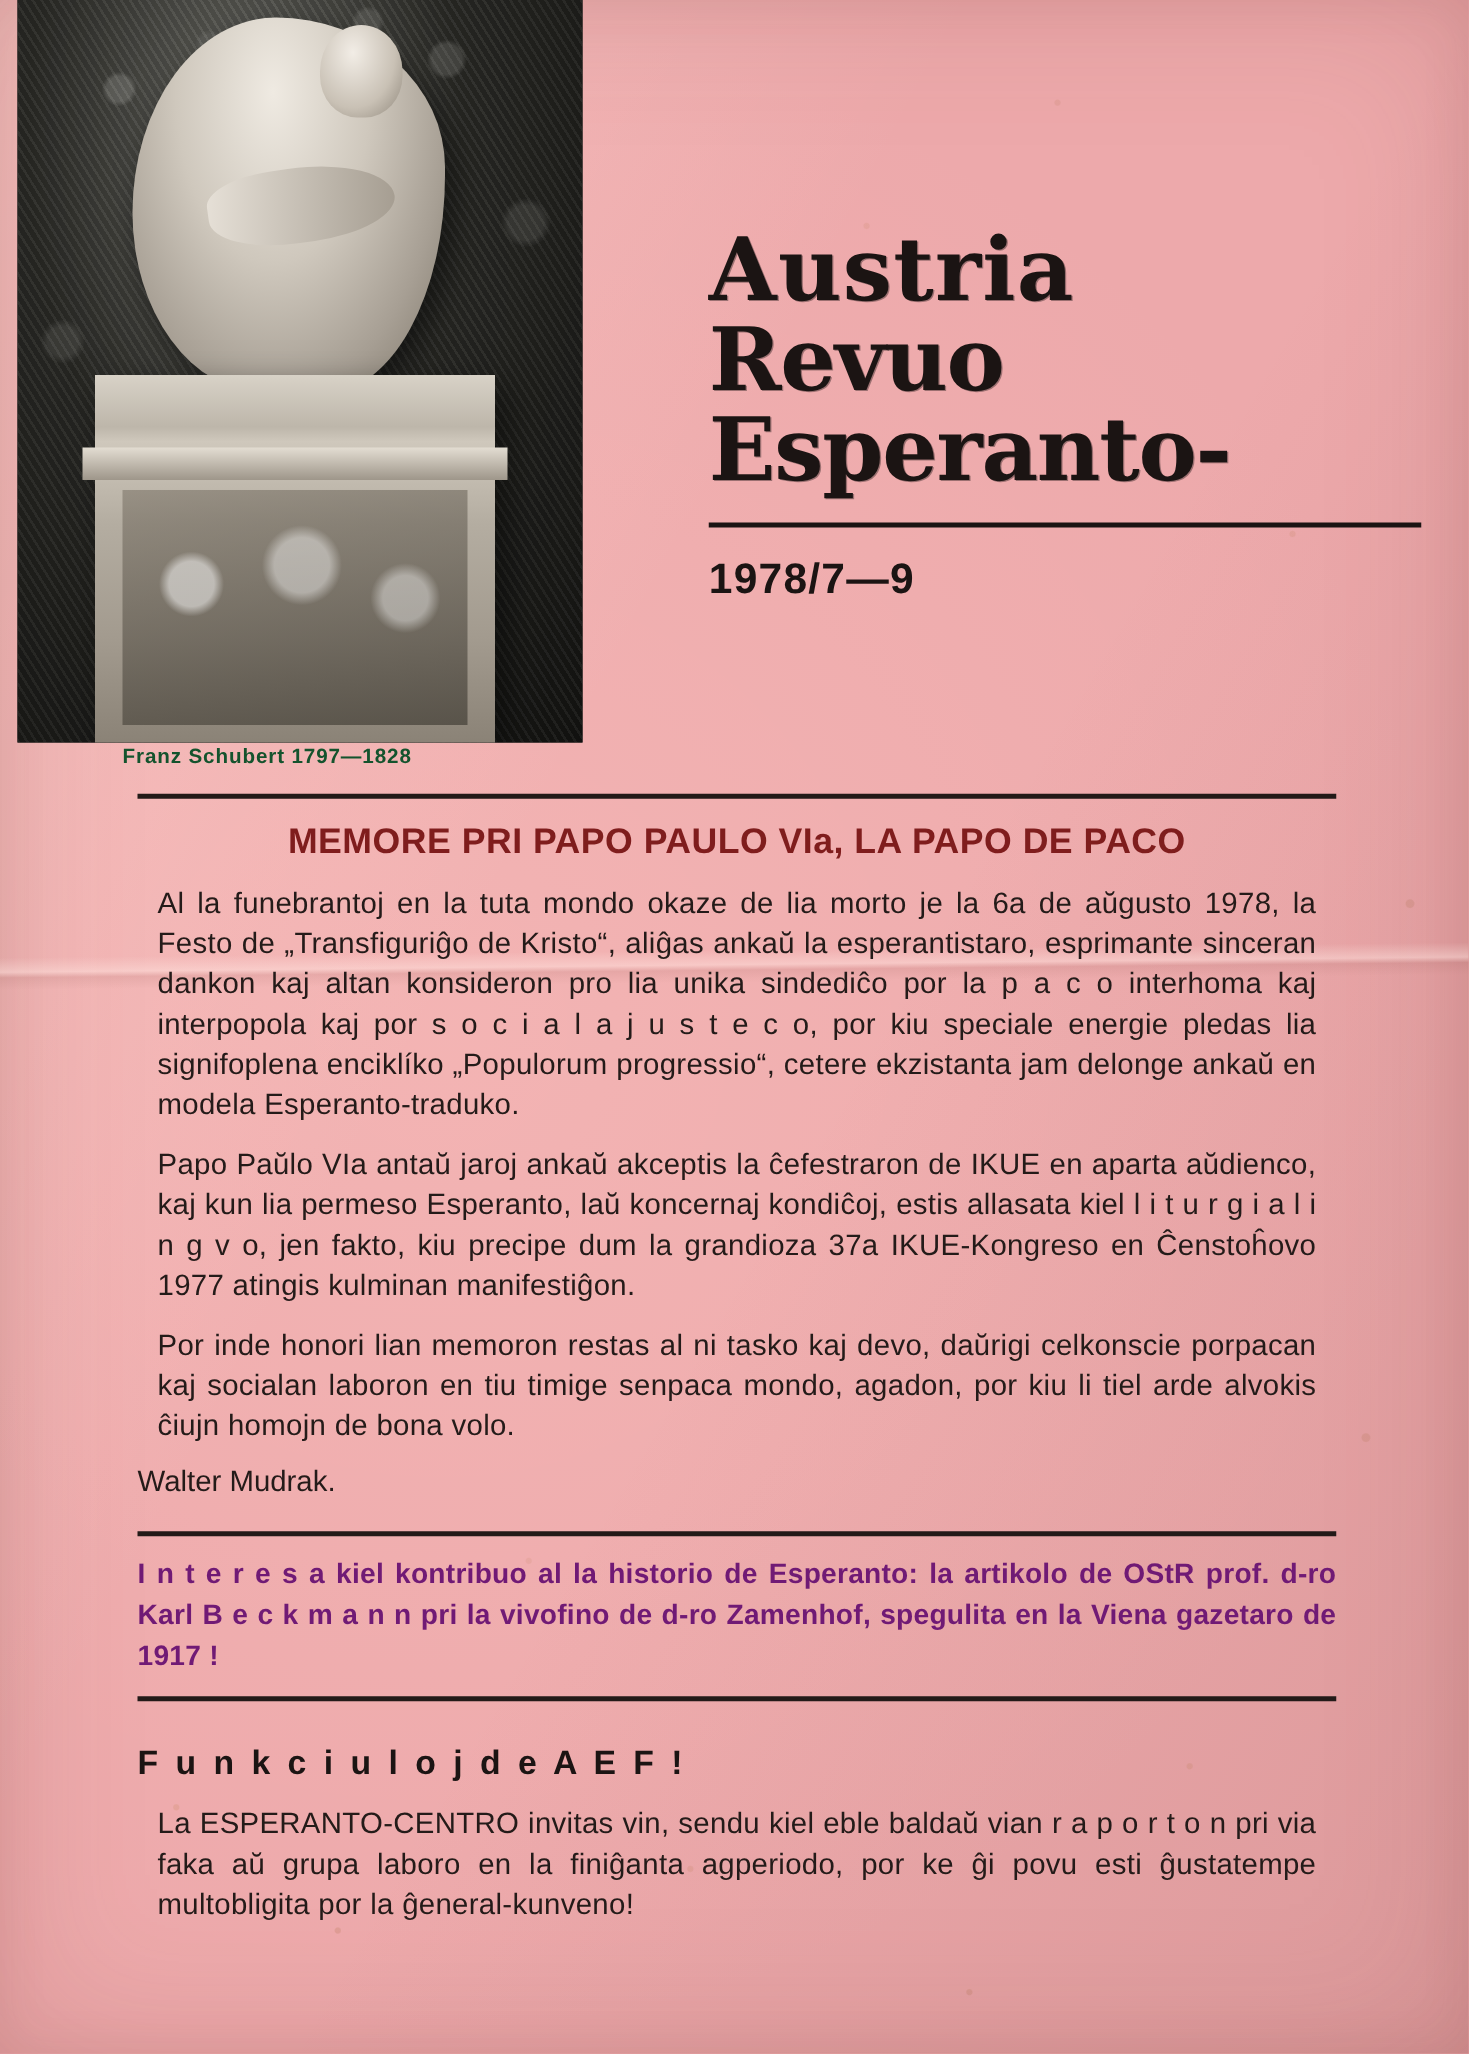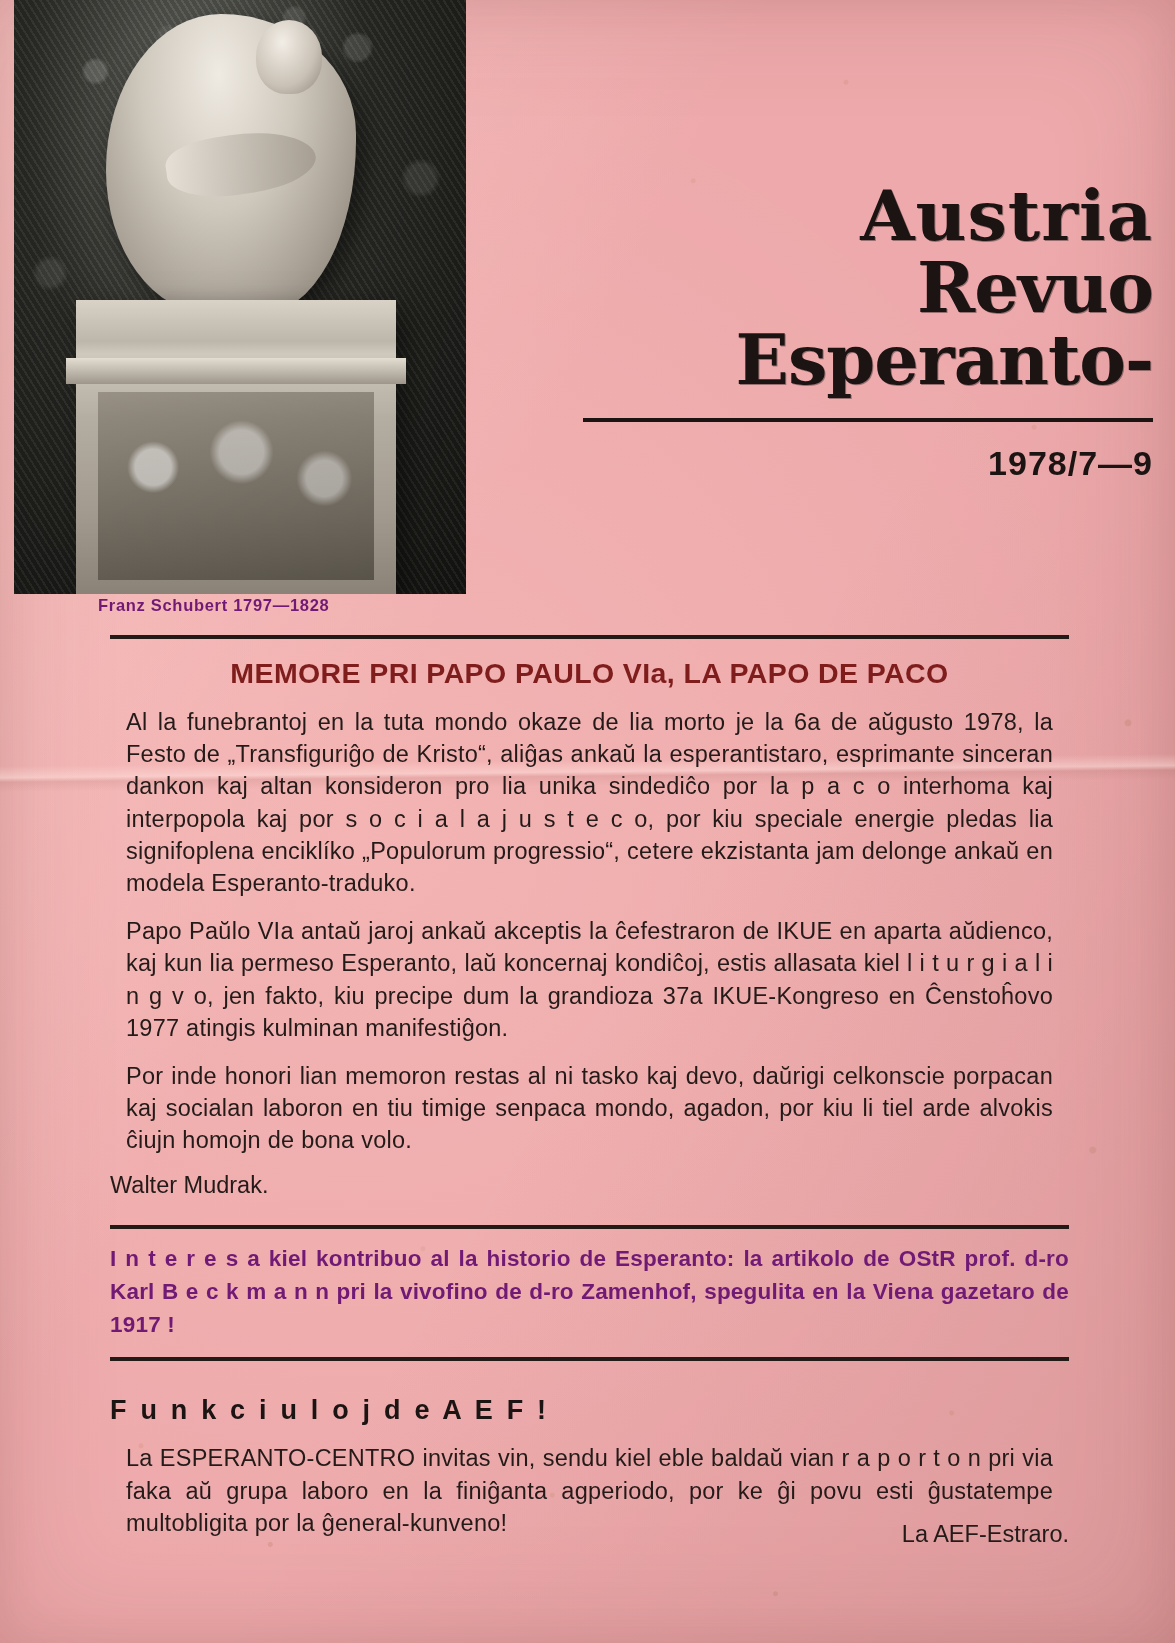--- a/index.html
+++ b/index.html
@@ -145,30 +145,30 @@
     left: -10px; top: 58px; right: -10px;
     height: 26px;
     background: linear-gradient(180deg, #e3ddd2, #9e968a);
   }
   .photo-caption {
     position: absolute;
     left: 98px;
     top: 596px;
     font-size: 16.5px;
     font-weight: bold;
-    color: #701a75;
+    color: #14532d;
     letter-spacing: 0.7px;
   }
 
   .title-block {
     position: absolute;
-    right: 22px;
+    right: 38px;
     top: 180px;
     width: 570px;
-    text-align: right;
+    text-align: left;
   }
   .title-line {
     font-family: "DejaVu Serif", serif;
     font-weight: bold;
     color: #1b1413;
     font-size: 70px;
     line-height: 1.03;
     letter-spacing: -1px;
     text-shadow: 1px 1px 0 rgba(0,0,0,0.35);
   }
@@ -298,16 +298,15 @@
 
     <div class="notice">
       <p>I n t e r e s a  kiel kontribuo al la historio de Esperanto: la artikolo de OStR prof. d-ro Karl B e c k m a n n pri la vivofino de d-ro Zamenhof, spegulita en la Viena gazetaro de 1917 !</p>
     </div>
 
     <div class="section-title">F u n k c i u l o j  d e  A E F !</div>
 
     <div class="body">
       <p>La ESPERANTO-CENTRO invitas vin, sendu kiel eble baldaŭ vian r a p o r t o n pri via faka aŭ grupa laboro en la finiĝanta agperiodo, por ke ĝi povu esti ĝustatempe multobligita por la ĝeneral-kunveno!</p>
     </div>
-    <div class="footer-note">La AEF-Estraro.</div>
   </div>
 
 </div>
 
 </body></html>

